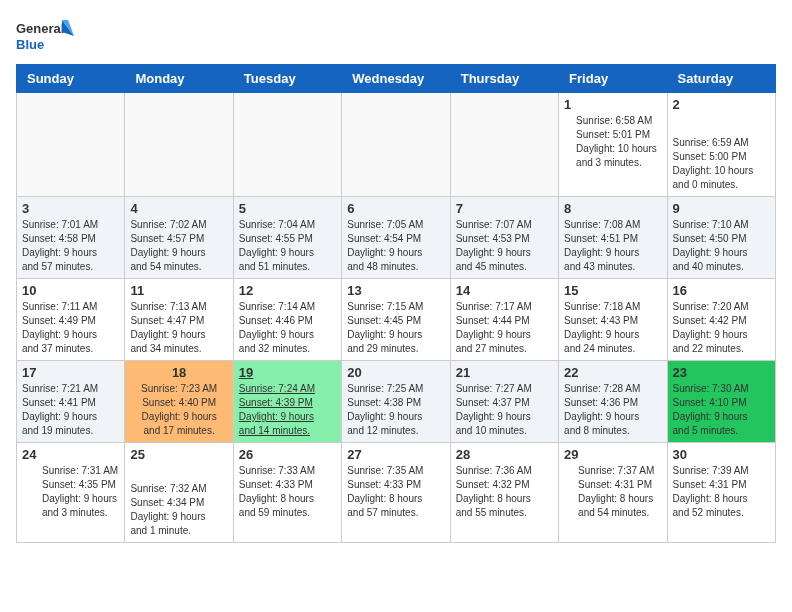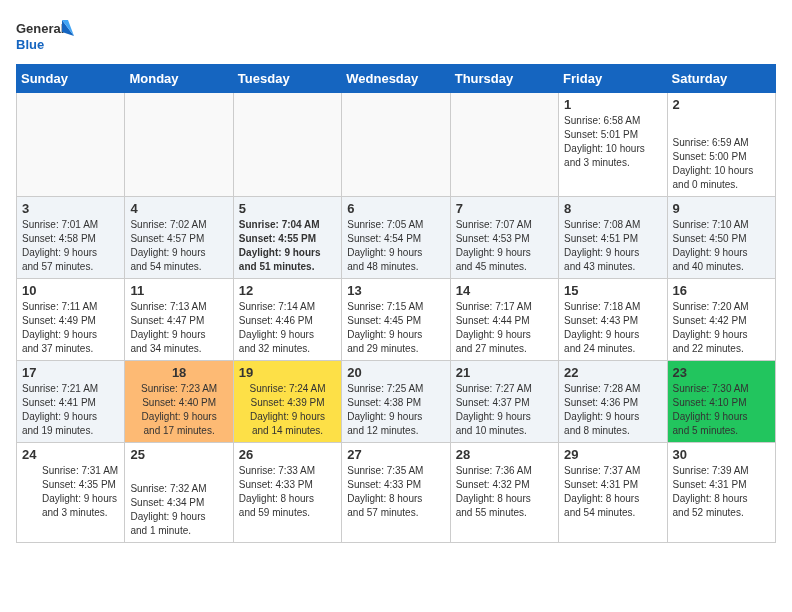--- a/index.html
+++ b/index.html
@@ -42,21 +42,21 @@
     .calendar {
       width: 100%;
       border-collapse: collapse;
       border: 1px solid #ccc;
     }
     .calendar th {
       background-color: #1565c0;
       color: #fff;
       font-size: 13px;
       font-weight: bold;
-      padding: 6px 4px;
+      padding: 6px 10px;
       text-align: left;
       border: 1px solid #1565c0;
     }
     .calendar td {
       vertical-align: top;
       width: calc(100% / 7);
       min-height: 80px;
       border: 1px solid #ccc;
       padding: 4px 5px;
       font-size: 10.5px;
@@ -117,21 +117,21 @@
     </thead>
     <tbody id="calendar-body">
     <tr>
           <td class="empty"></td>
           <td class="empty"></td>
           <td class="empty"></td>
           <td class="empty"></td>
           <td class="empty"></td>
           <td>
             <span class="day-number">1</span>
-            <div class="day-info" style="white-space: pre-line;">Sunrise: 6:58 AM
+            <div class="day-info" style="white-space: pre-line; margin-left: 12px;">Sunrise: 6:58 AM
 Sunset: 5:01 PM
 Daylight: 10 hours
 and 3 minutes.</div>
           </td>
           <td>
             <span class="day-number">2</span>
             <div class="day-info" style="white-space: pre-line; margin-top: 24px;">Sunrise: 6:59 AM
 Sunset: 5:00 PM
 Daylight: 10 hours
 and 0 minutes.</div>
@@ -147,21 +147,21 @@
           </td>
           <td style="background: rgb(240, 244, 248);">
             <span class="day-number">4</span>
             <div class="day-info" style="white-space: pre-line;">Sunrise: 7:02 AM
 Sunset: 4:57 PM
 Daylight: 9 hours
 and 54 minutes.</div>
           </td>
           <td style="background: rgb(240, 244, 248);">
             <span class="day-number">5</span>
-            <div class="day-info" style="white-space: pre-line; font-weight: bold;">Sunrise: 7:04 AM
+            <div class="day-info" style="white-space: pre-line;">Sunrise: 7:04 AM
 Sunset: 4:55 PM
 Daylight: 9 hours
 and 51 minutes.</div>
           </td>
           <td style="background: rgb(240, 244, 248);">
             <span class="day-number">6</span>
             <div class="day-info" style="white-space: pre-line;">Sunrise: 7:05 AM
 Sunset: 4:54 PM
 Daylight: 9 hours
 and 48 minutes.</div>
@@ -247,23 +247,23 @@
 Daylight: 9 hours
 and 19 minutes.</div>
           </td>
           <td style="background: #fdba74; text-align: center;">
             <span class="day-number">18</span>
             <div class="day-info" style="white-space: pre-line;">Sunrise: 7:23 AM
 Sunset: 4:40 PM
 Daylight: 9 hours
 and 17 minutes.</div>
           </td>
-          <td style="background: #fde047;">
+          <td style="background: #86efac; text-decoration: underline;">
             <span class="day-number">19</span>
-            <div class="day-info" style="white-space: pre-line; text-align: center;">Sunrise: 7:24 AM
+            <div class="day-info" style="white-space: pre-line;">Sunrise: 7:24 AM
 Sunset: 4:39 PM
 Daylight: 9 hours
 and 14 minutes.</div>
           </td>
           <td style="background: rgb(240, 244, 248);">
             <span class="day-number">20</span>
             <div class="day-info" style="white-space: pre-line;">Sunrise: 7:25 AM
 Sunset: 4:38 PM
 Daylight: 9 hours
 and 12 minutes.</div>
@@ -321,21 +321,21 @@
           </td>
           <td>
             <span class="day-number">28</span>
             <div class="day-info" style="white-space: pre-line;">Sunrise: 7:36 AM
 Sunset: 4:32 PM
 Daylight: 8 hours
 and 55 minutes.</div>
           </td>
           <td>
             <span class="day-number">29</span>
-            <div class="day-info" style="white-space: pre-line;">Sunrise: 7:37 AM
+            <div class="day-info" style="white-space: pre-line; margin-left: 14px;">Sunrise: 7:37 AM
 Sunset: 4:31 PM
 Daylight: 8 hours
 and 54 minutes.</div>
           </td>
           <td>
             <span class="day-number">30</span>
             <div class="day-info" style="white-space: pre-line;">Sunrise: 7:39 AM
 Sunset: 4:31 PM
 Daylight: 8 hours
 and 52 minutes.</div>

